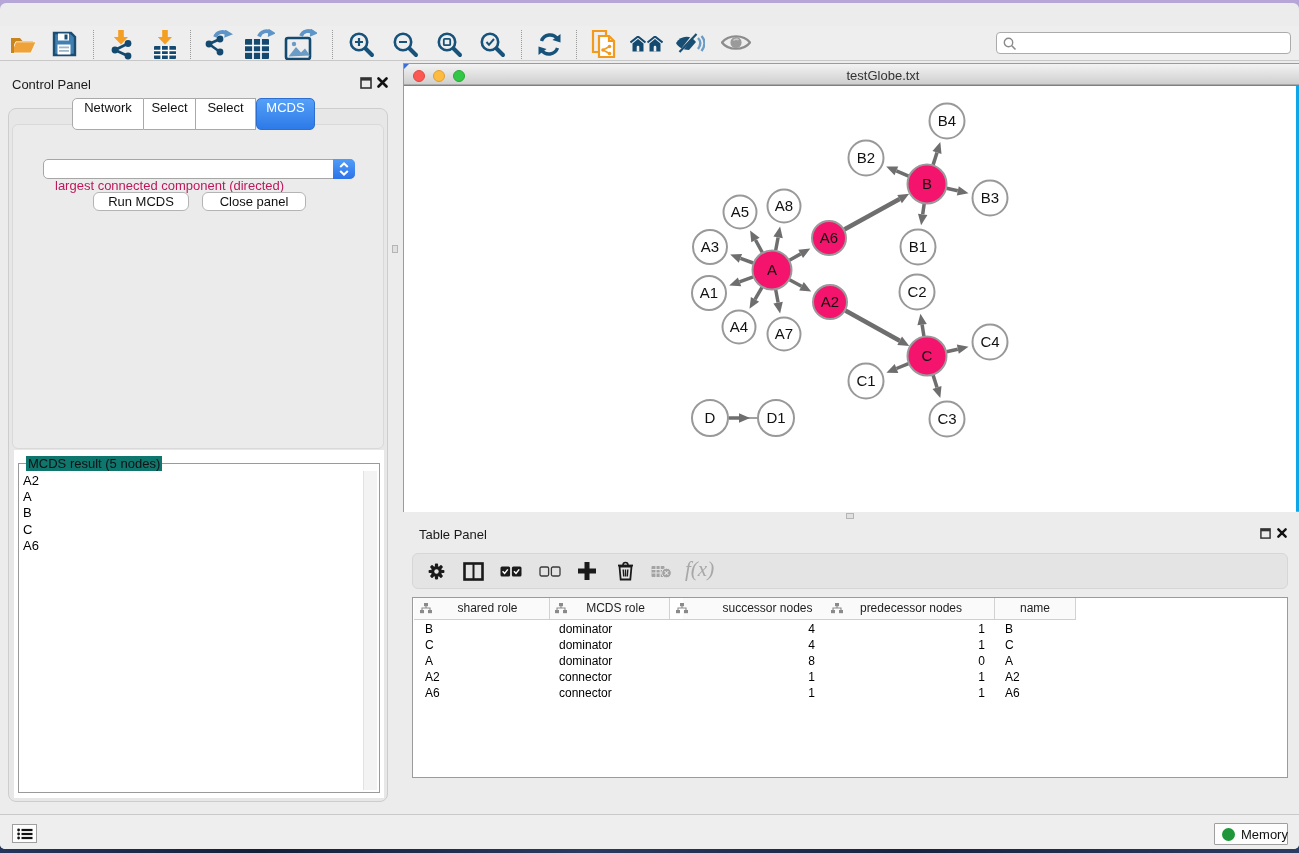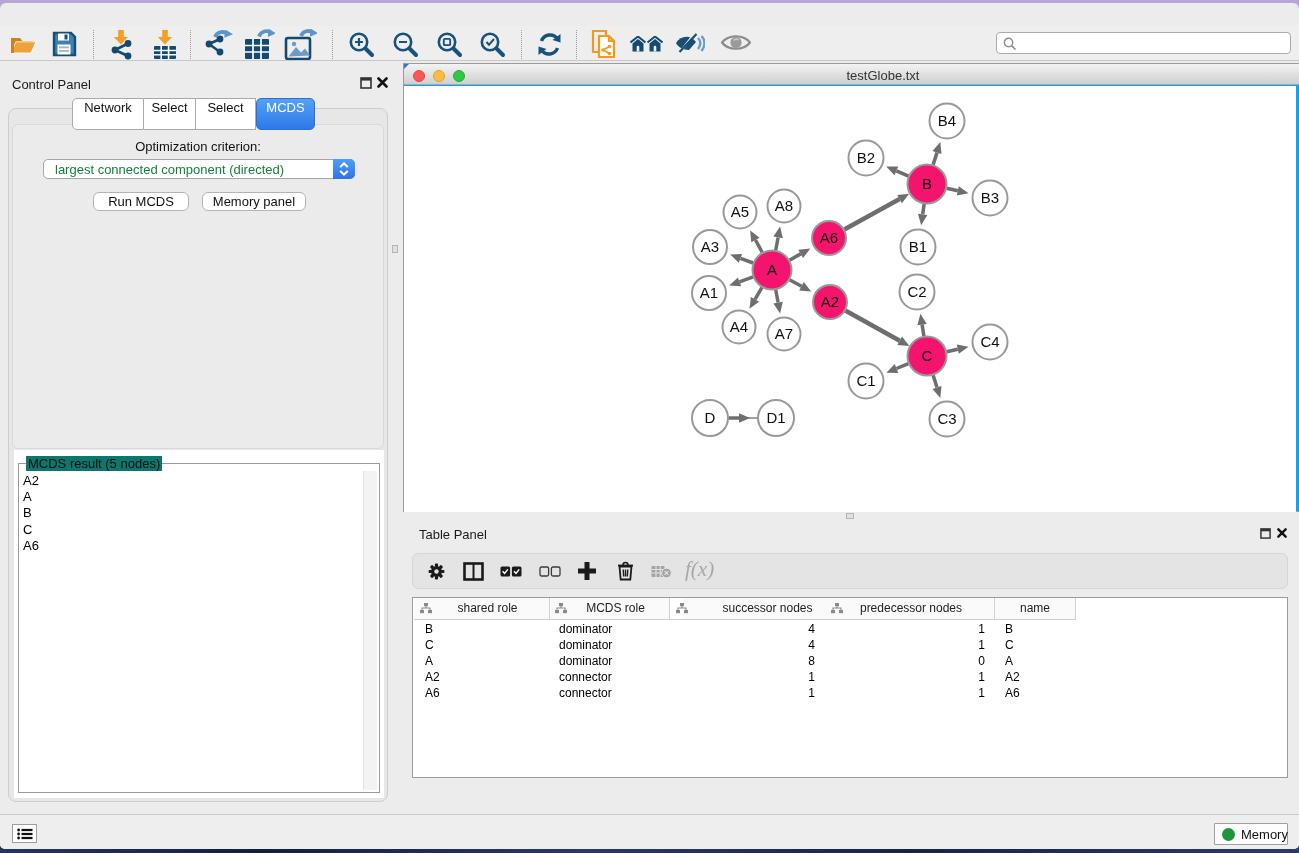--- a/index.html
+++ b/index.html
@@ -179,32 +179,31 @@
         <path d="M1.5 1.5 L9.5 9.5 M9.5 1.5 L1.5 9.5" stroke="#111" stroke-width="2.6" stroke-linecap="round"></path>
       </svg>
  <div class="tabs">
   <div class="tab first" style="width:72px">Network</div>
   <div class="tab" style="width:52px">Select</div>
   <div class="tab" style="width:60px">Select</div>
   <div class="tab sel" style="width:59px">MCDS</div>
  </div>
  <div id="cp-outer">
   <div id="cp-inner"></div>
-  <div style="position:absolute;left:0;top:30px;width:100%;text-align:center;font-size:13px;color:#111">Optimization criterion:</div>
   <div style="position:absolute;left:34px;top:50px;width:312px;height:20px;background:#fff;border:1px solid #a6a6a6;border-radius:5px">
-    <div style="position:absolute;left:11px;top:2px;font-size:13px;color:#15803d">largest connected component (directed)</div>
+    <div style="position:absolute;left:11px;top:18px;font-size:13px;color:#be185d">largest connected component (directed)</div>
     <div style="position:absolute;right:-1px;top:-1px;width:22px;height:20px;background:linear-gradient(#509df8,#2d73e8);border-radius:0 5px 5px 0">
       <svg width="22" height="20" viewBox="0 0 22 20">
               <path d="M7.2 8 L11 4.4 L14.8 8" stroke="#fff" stroke-width="2" fill="none"></path>
               <path d="M7.2 12 L11 15.6 L14.8 12" stroke="#fff" stroke-width="2" fill="none"></path>
             </svg>
     </div>
   </div>
   <div class="btn" style="left:84px;top:83px;width:96px;height:19px;line-height:17px">Run MCDS</div>
-  <div class="btn" style="left:193px;top:83px;width:104px;height:19px;line-height:17px">Memory panel</div>
+  <div class="btn" style="left:193px;top:83px;width:104px;height:19px;line-height:17px">Close panel</div>
   <div id="fx-white">
    <div id="fxset">
      <div id="fxleg">MCDS result (5 nodes)</div>
      <div id="fxscroll"></div>
      <div id="fxlist">A2<br>A<br>B<br>C<br>A6</div>
    </div>
   </div>
  </div>
 </div>
 <div id="winarea">

